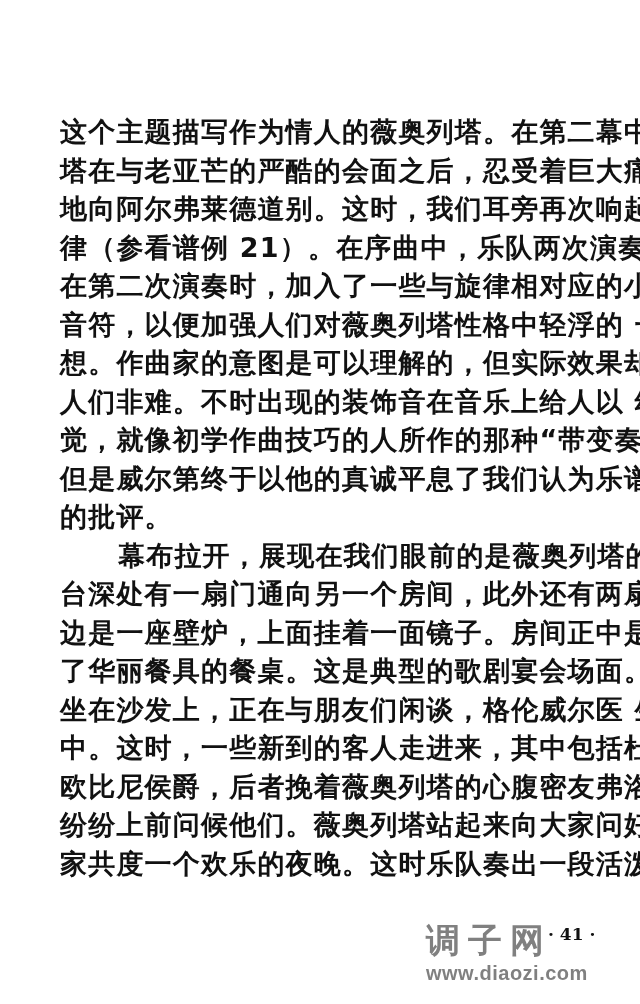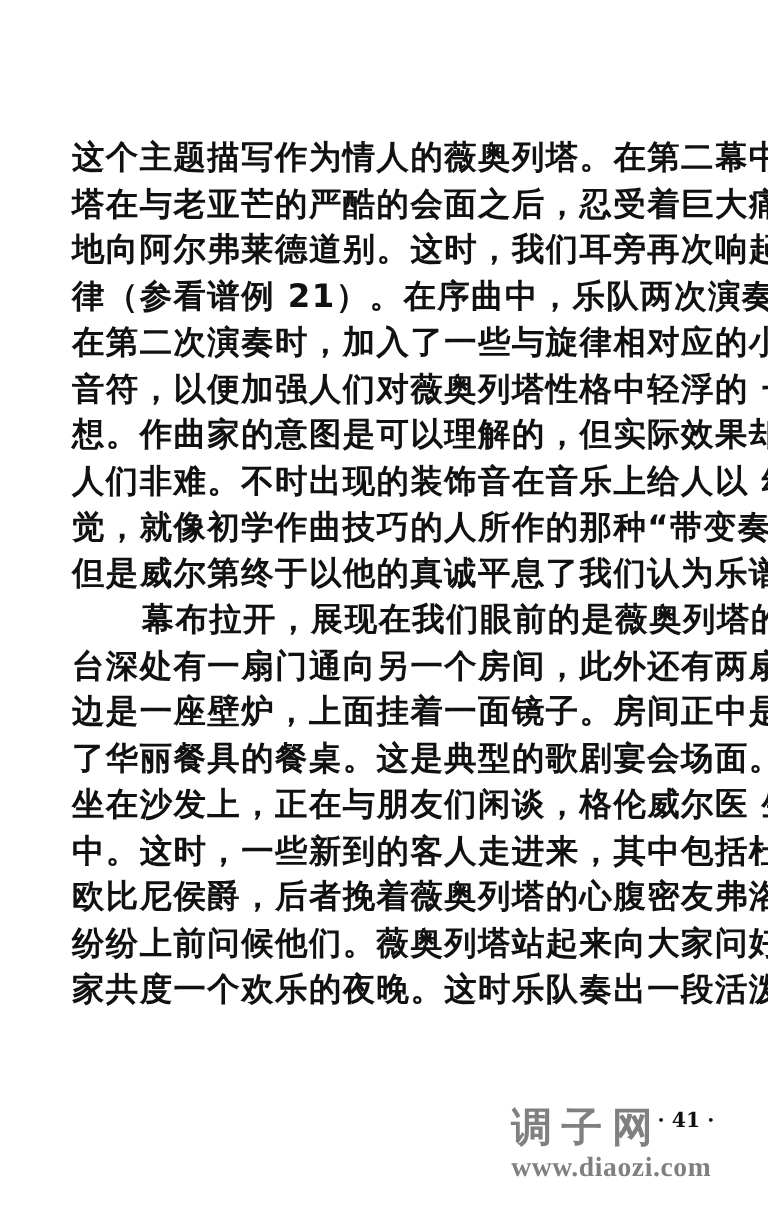--- a/index.html
+++ b/index.html
@@ -66,22 +66,22 @@
     }
     .wm-title {
       font-family: "DejaVu Sans", sans-serif;
       font-size: 34px;
       font-weight: bold;
       letter-spacing: 8px;
       line-height: 40px;
       opacity: 0.85;
     }
     .wm-url {
-      font-family: Liberation Serif, serif;
-      font-size: 23px;
+      font-family: Liberation Sans, sans-serif;
+      font-size: 20px;
       font-weight: bold;
       line-height: 26px;
       letter-spacing: 0.5px;
       opacity: 0.85;
     }
   </style>
 </head>
 <body>
 
 <div class="page">
@@ -90,20 +90,21 @@
     <div class="line">这个主题描写作为情人的薇奥列塔。在第二幕中，薇奥列</div>
     <div class="line">塔在与老亚芒的严酷的会面之后，忍受着巨大痛苦，深情</div>
     <div class="line">地向阿尔弗莱德道别。这时，我们耳旁再次响起了这段旋</div>
     <div class="line">律（参看谱例 21）。在序曲中，乐队两次演奏这一曲 调。</div>
     <div class="line">在第二次演奏时，加入了一些与旋律相对应的小小的装饰</div>
     <div class="line">音符，以便加强人们对薇奥列塔性格中轻浮的 一 面 的 联</div>
     <div class="line">想。作曲家的意图是可以理解的，但实际效果却总是遭到</div>
     <div class="line">人们非难。不时出现的装饰音在音乐上给人以 幼 稚 的 感</div>
     <div class="line">觉，就像初学作曲技巧的人所作的那种“带变奏的歌曲”。</div>
     <div class="line">但是威尔第终于以他的真诚平息了我们认为乐谱所应受到</div>
+    <div class="line last">的批评。</div>
 
     <div class="line indent">幕布拉开，展现在我们眼前的是薇奥列塔的客厅。舞</div>
     <div class="line">台深处有一扇门通向另一个房间，此外还有两扇侧门。左</div>
     <div class="line">边是一座壁炉，上面挂着一面镜子。房间正中是一张摆满</div>
     <div class="line">了华丽餐具的餐桌。这是典型的歌剧宴会场面。薇奥列塔</div>
     <div class="line">坐在沙发上，正在与朋友们闲谈，格伦威尔医 生 也 在 其</div>
     <div class="line">中。这时，一些新到的客人走进来，其中包括杜弗男爵和</div>
     <div class="line">欧比尼侯爵，后者挽着薇奥列塔的心腹密友弗洛拉。人们</div>
     <div class="line">纷纷上前问候他们。薇奥列塔站起来向大家问好，并祝大</div>
     <div class="line">家共度一个欢乐的夜晚。这时乐队奏出一段活泼的曲调，</div>

